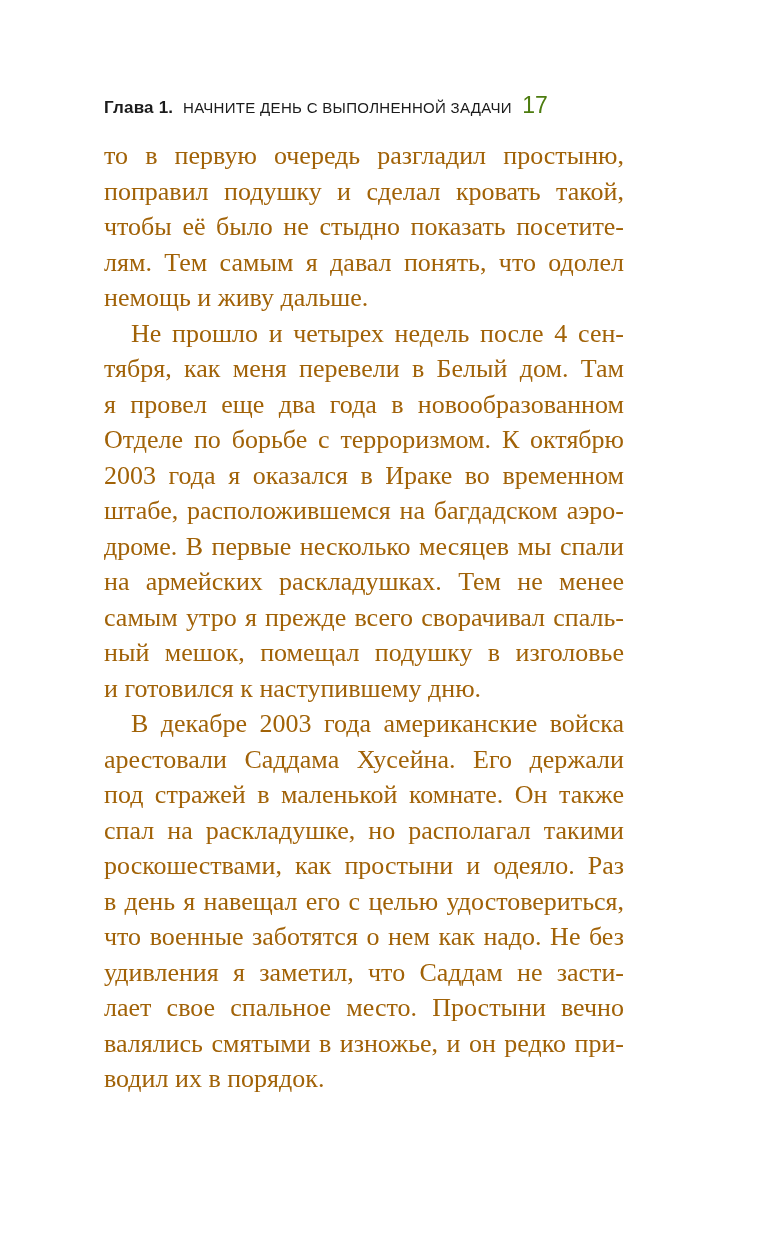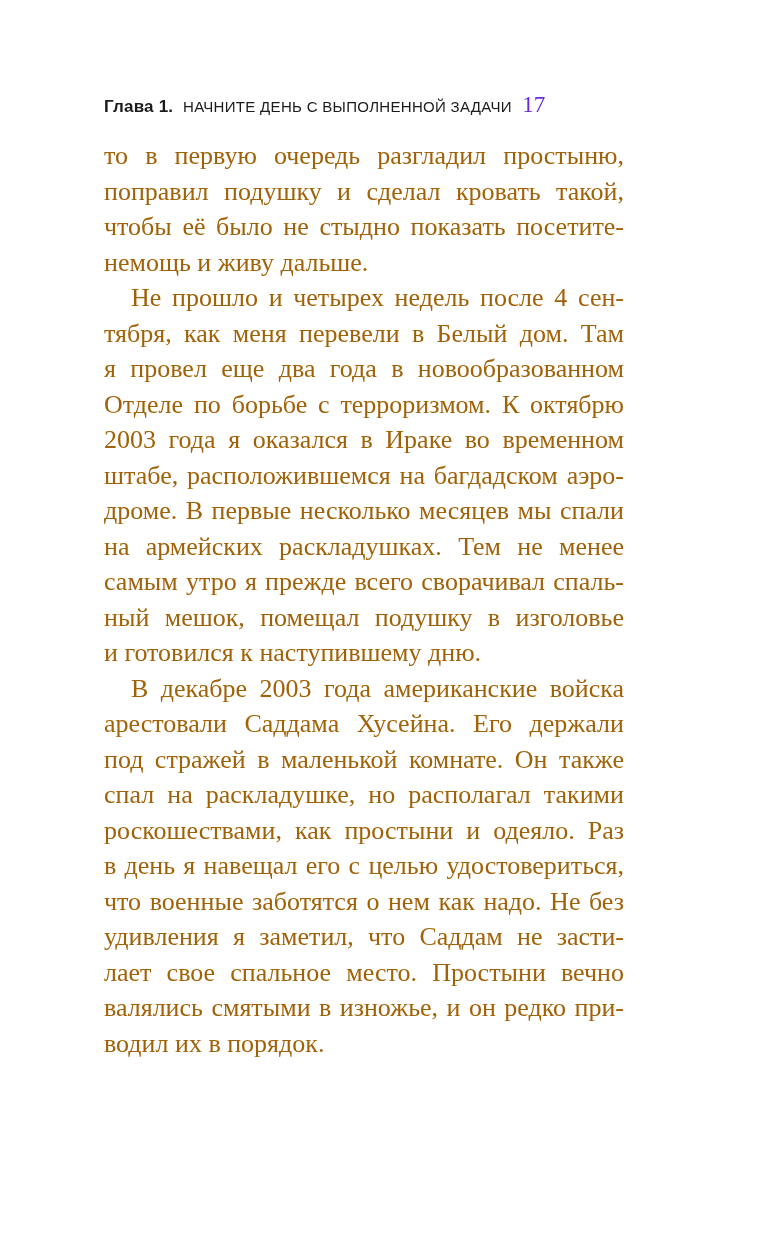--- a/index.html
+++ b/index.html
@@ -37,24 +37,24 @@
   .chapter-title {
     font-family: "Liberation Sans", sans-serif;
     font-weight: 400;
     font-size: 15.5px;
     letter-spacing: 0.3px;
     margin-left: 10px;
     transform: scaleX(0.97);
     transform-origin: left bottom;
   }
   .page-number {
-    font-family: Liberation Serif, serif;
+    font-family: Liberation Sans, sans-serif;
     font-weight: 400;
     font-size: 23px;
-    color: #6d28d9;
+    color: #4d7c0f;
   }
 
   .page-body {
     position: absolute;
     left: 104px;
     top: 138px;
     width: 520px;
     color: #a16207;
   }
   .paragraph { margin: 0; padding: 0; }
@@ -81,20 +81,21 @@
       <span class="chapter-title">НАЧНИТЕ ДЕНЬ С ВЫПОЛНЕННОЙ ЗАДАЧИ</span>
     </div>
     <span class="page-number">17</span>
   </div>
 
   <div class="page-body">
       <div class="paragraph">
         <div class="line">то в первую очередь разгладил простыню,</div>
         <div class="line">поправил подушку и сделал кровать такой,</div>
         <div class="line">чтобы её было не стыдно показать посетите-</div>
+        <div class="line">лям. Тем самым я давал понять, что одолел</div>
         <div class="line last">немощь и живу дальше.</div>
       </div>
       <div class="paragraph">
         <div class="line indent">Не прошло и четырех недель после 4 сен-</div>
         <div class="line">тября, как меня перевели в Белый дом. Там</div>
         <div class="line">я провел еще два года в новообразованном</div>
         <div class="line">Отделе по борьбе с терроризмом. К октябрю</div>
         <div class="line">2003 года я оказался в Ираке во временном</div>
         <div class="line">штабе, расположившемся на багдадском аэро-</div>
         <div class="line">дроме. В первые несколько месяцев мы спали</div>

